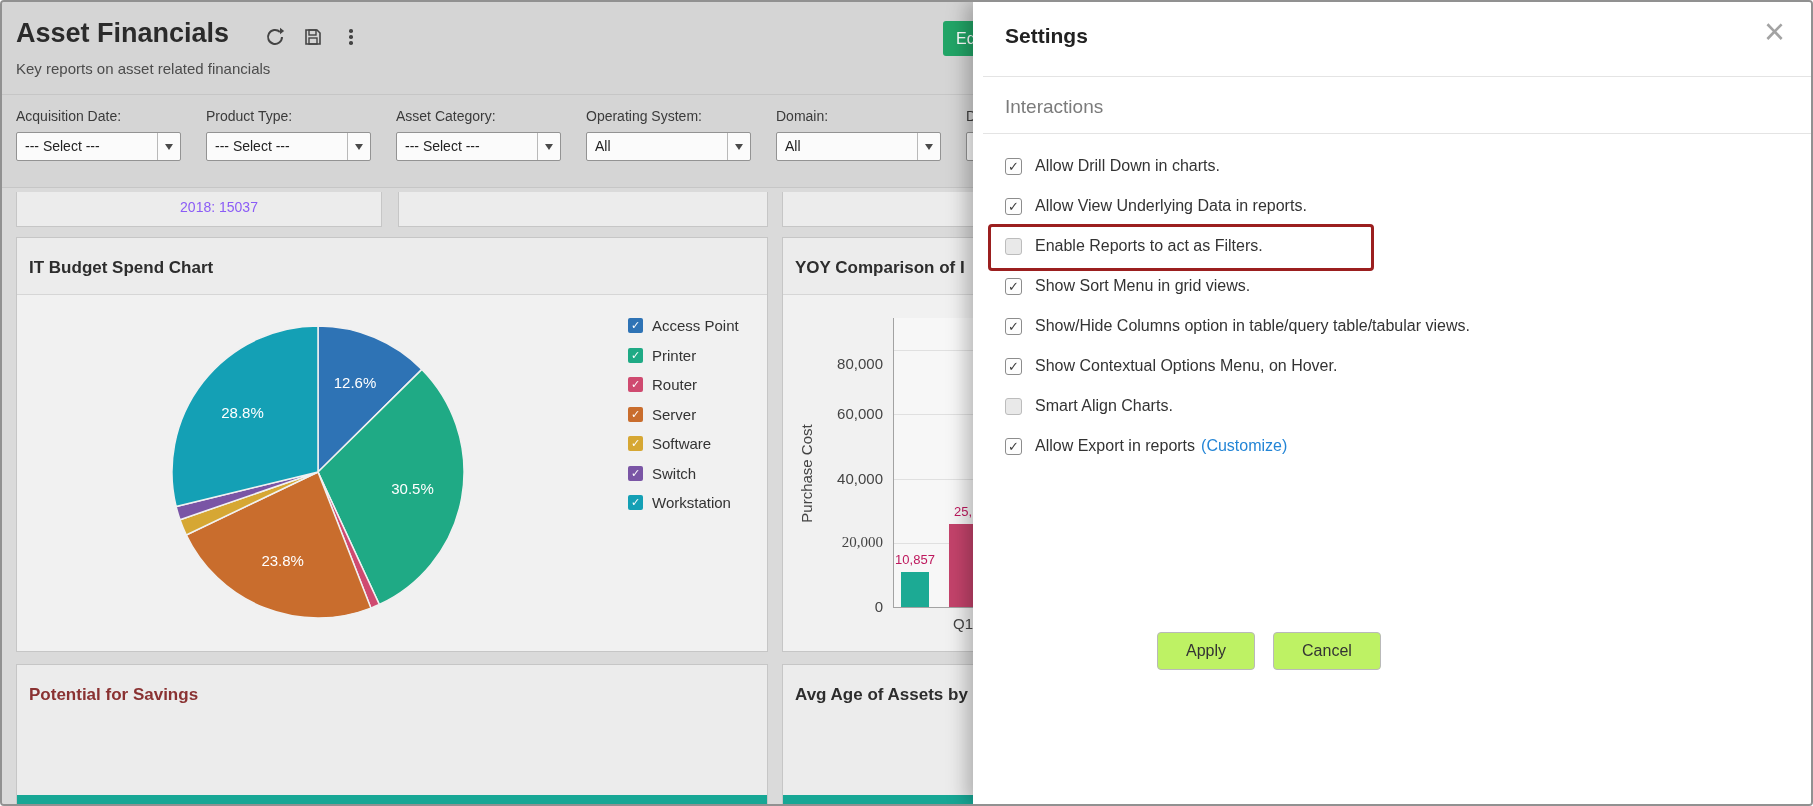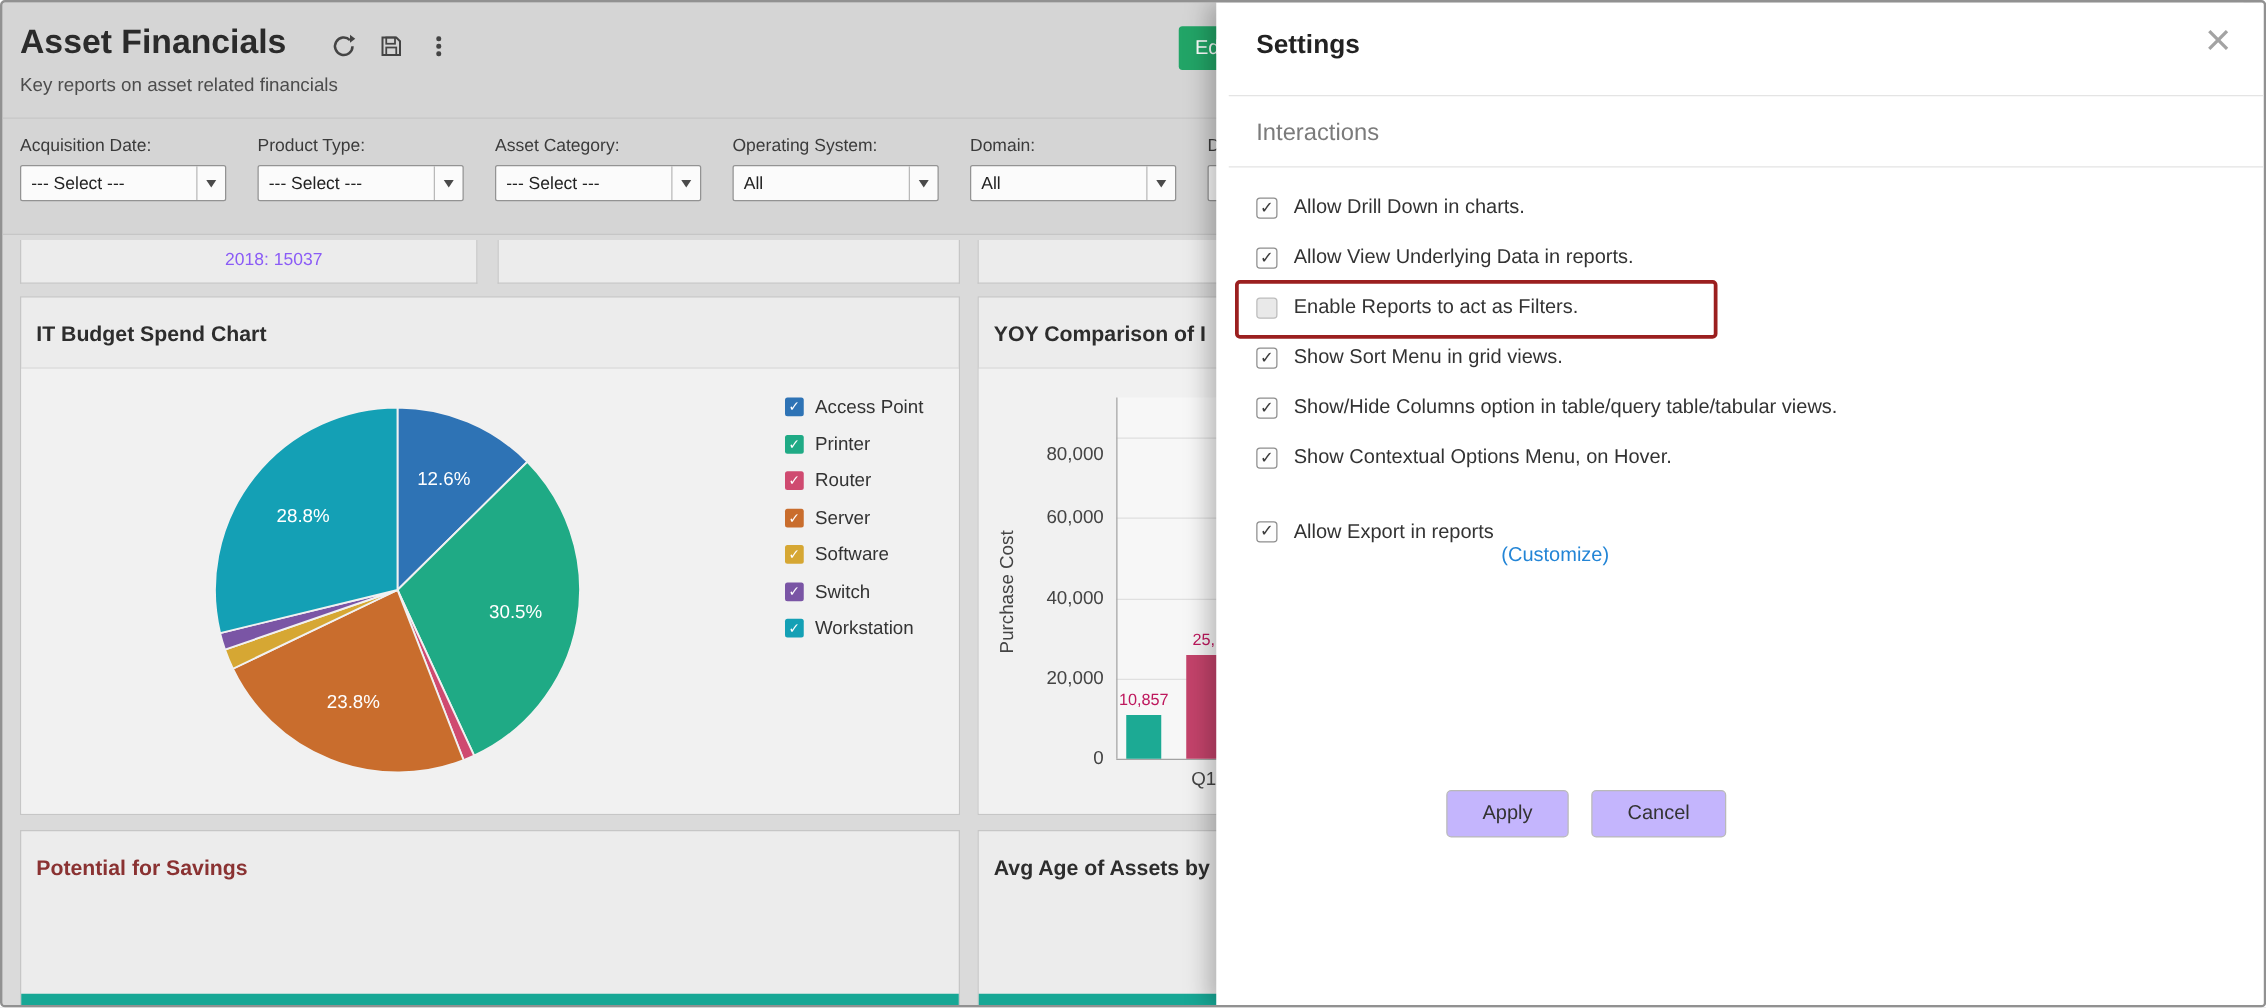--- a/index.html
+++ b/index.html
@@ -69,25 +69,25 @@
   .close-icon { position: absolute; right: 26px; top: 12px; font-size: 36px; font-weight: 300; color: #a3a3a3;
                 cursor: pointer; line-height: 1; }
   .section-title { padding: 19px 22px 15px; font-size: 19px; color: #7b7b7b; border-bottom: 1px solid #e4e4e4; }
   .options { padding-top: 12px; }
   .option-row { position: relative; display: flex; align-items: center; padding: 11px 22px; }
   .checkbox { width: 17px; height: 17px; flex: 0 0 auto; border-radius: 3px; margin-right: 13px; text-align: center;
               line-height: 16px; font-size: 13px; cursor: pointer; font-family: "DejaVu Sans", sans-serif; }
   .checkbox.checked { background: #fdfdfd; border: 1px solid #8d8d8d; color: #3c3c3c; font-weight: bold; }
   .checkbox.unchecked { background: #e9e9e9; border: 1px solid #bcbcbc; }
   .option-label { font-size: 16px; color: #333; }
-  .option-link { font-size: 16px; margin-left: 6px; cursor: pointer; margin-top: 39px; }
+  .option-link { font-size: 16px; margin-left: 6px; cursor: pointer; }
   .highlight-box { position: absolute; left: 5px; top: -2px; width: 386px; height: 47px; border: 3px solid #9b1f1f;
                    border-radius: 4px; pointer-events: none; }
   .panel-footer { position: absolute; left: 184px; top: 630px; display: flex; gap: 18px; }
-  .btn { padding: 9px 28px; font-size: 16px; font-family: inherit; background: #c4b5fd; border: 1px solid #b9b9b9;
+  .btn { padding: 9px 28px; font-size: 16px; font-family: inherit; background: #bef264; border: 1px solid #b9b9b9;
          border-radius: 4px; color: #333; cursor: pointer; }
 </style>
 </head>
 <body>
 
 <div class="screen">
 
   <div class="dash-header">
     <div class="page-title">Asset Financials</div>
     <div class="header-icons">
@@ -220,21 +220,21 @@
 
     <div class="card" style="left:780px;top:49px;width:752px;height:415px;">
       <div class="card-head">
         <span class="card-title">YOY Comparison of I</span>
       </div>
       <div class="card-body" id="bar-body">
         <div class="ylabel">Purchase Cost</div>
       <div class="plot-bg" style="left: 110px; top: 23px; width: 630px; height: 289px;"></div>
           <div class="ytick" style="left: 30px; top: 303px;">0</div>
           <div class="gridline" style="left: 110px; top: 247.8px; width: 630px;"></div>
-          <div class="ytick" style="left: 30px; top: 238.8px;">20,000</div>
+          <div class="ytick" style="left: 30px; top: 238.8px; font-family: Liberation Serif, serif;">20,000</div>
           <div class="gridline" style="left: 110px; top: 183.6px; width: 630px;"></div>
           <div class="ytick" style="left: 30px; top: 174.6px;">40,000</div>
           <div class="gridline" style="left: 110px; top: 119.3px; width: 630px;"></div>
           <div class="ytick" style="left: 30px; top: 110.3px;">60,000</div>
           <div class="gridline" style="left: 110px; top: 55.1px; width: 630px;"></div>
           <div class="ytick" style="left: 30px; top: 60px;">80,000</div>
           <div class="axis-v" style="left: 110px; top: 23px; height: 289px;"></div>
           <div class="axis-h" style="left: 110px; top: 312px; width: 630px;"></div>
           <div class="bar" style="left: 118px; top: 277.1px; height: 34.9px; background: rgb(28, 170, 148);"></div>
           <div class="bar-label" style="left: 97px; top: 257.1px;">10,857</div>
@@ -284,20 +284,24 @@
         </div>
         <div class="option-row">
           <span class="checkbox checked">✓</span>
           <span class="option-label">Show/Hide Columns option in table/query table/tabular views.</span>
         </div>
         <div class="option-row">
           <span class="checkbox checked">✓</span>
           <span class="option-label">Show Contextual Options Menu, on Hover.</span>
         </div>
         <div class="option-row">
+          <span class="checkbox unchecked"></span>
+          <span class="option-label">Smart Align Charts.</span>
+        </div>
+        <div class="option-row">
           <span class="checkbox checked">✓</span>
           <span class="option-label">Allow Export in reports</span>
           <span class="option-link" style="color: rgb(35, 133, 214);">(Customize)</span>
         </div>
       </div>
     <div class="panel-footer">
       <button class="btn">Apply</button>
       <button class="btn">Cancel</button>
     </div>
   </div>

